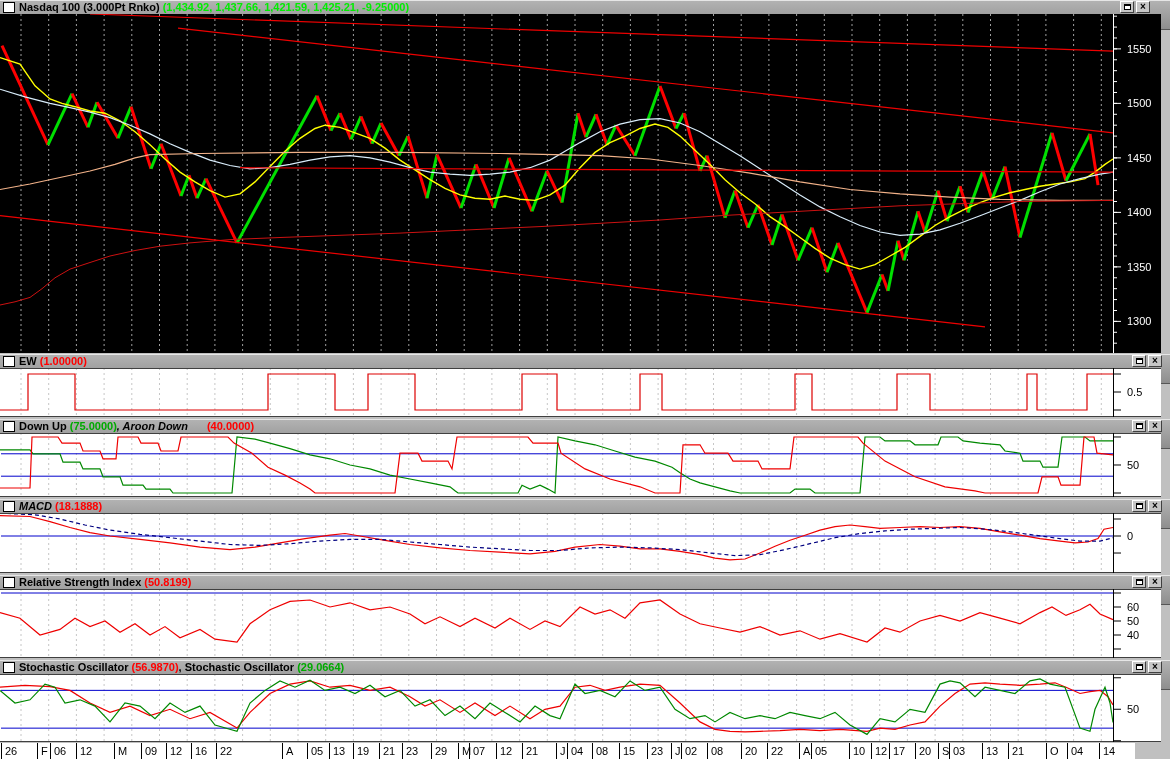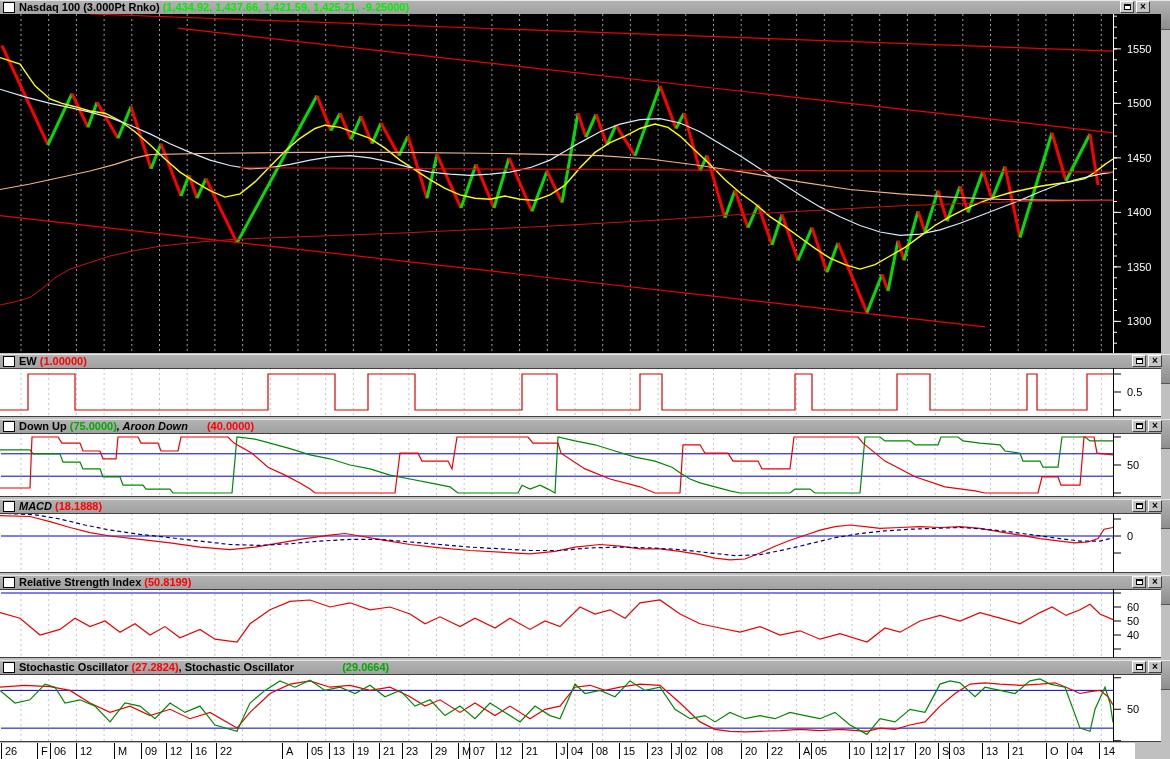--- a/index.html
+++ b/index.html
@@ -49,21 +49,21 @@
     <span class="ttext" id="tt-3"><span style="color: rgb(0, 0, 0); font-style: italic;">MACD </span><span style="color: rgb(255, 0, 0);">(18.1888)</span></span>
     <span class="winbtns" style="right:8px"><span class="wbtn"><span class="rg"></span></span><span class="wbtn">×</span></span>
   </div>
   <div class="titlebar" id="tb-4" style="top:575px">
     <span class="sysicon"></span>
     <span class="ttext" id="tt-4"><span style="color: rgb(0, 0, 0);">Relative Strength Index </span><span style="color: rgb(255, 0, 0);">(50.8199)</span></span>
     <span class="winbtns" style="right:8px"><span class="wbtn"><span class="rg"></span></span><span class="wbtn">×</span></span>
   </div>
   <div class="titlebar" id="tb-5" style="top:660px">
     <span class="sysicon"></span>
-    <span class="ttext" id="tt-5"><span style="color: rgb(0, 0, 0);">Stochastic Oscillator </span><span style="color: rgb(255, 0, 0);">(27.2824)</span><span style="color: rgb(0, 0, 0);">, Stochastic Oscillator </span><span style="color: rgb(0, 170, 0); margin-left: 45px;">(29.0664)</span></span>
+    <span class="ttext" id="tt-5"><span style="color: rgb(0, 0, 0);">Stochastic Oscillator </span><span style="color: rgb(255, 0, 0);">(56.9870)</span><span style="color: rgb(0, 0, 0);">, Stochastic Oscillator </span><span style="color: rgb(0, 170, 0);">(29.0664)</span></span>
     <span class="winbtns" style="right:8px"><span class="wbtn"><span class="rg"></span></span><span class="wbtn">×</span></span>
   </div>
 
   <div class="plot" id="plot-0" style="top:14px;left:0">
       <svg width="1170" height="339">
         <rect x="0" y="0" width="1161" height="339" fill="#000000"></rect>
         <line x1="21" y1="0" x2="21" y2="339" stroke="#9f9f9f" stroke-width="1" stroke-dasharray="2,3"></line>
         <line x1="48.7" y1="0" x2="48.7" y2="339" stroke="#9f9f9f" stroke-width="1" stroke-dasharray="2,3"></line>
         <line x1="76.4" y1="0" x2="76.4" y2="339" stroke="#9f9f9f" stroke-width="1" stroke-dasharray="2,3"></line>
         <line x1="104.10000000000001" y1="0" x2="104.10000000000001" y2="339" stroke="#9f9f9f" stroke-width="1" stroke-dasharray="2,3"></line>

